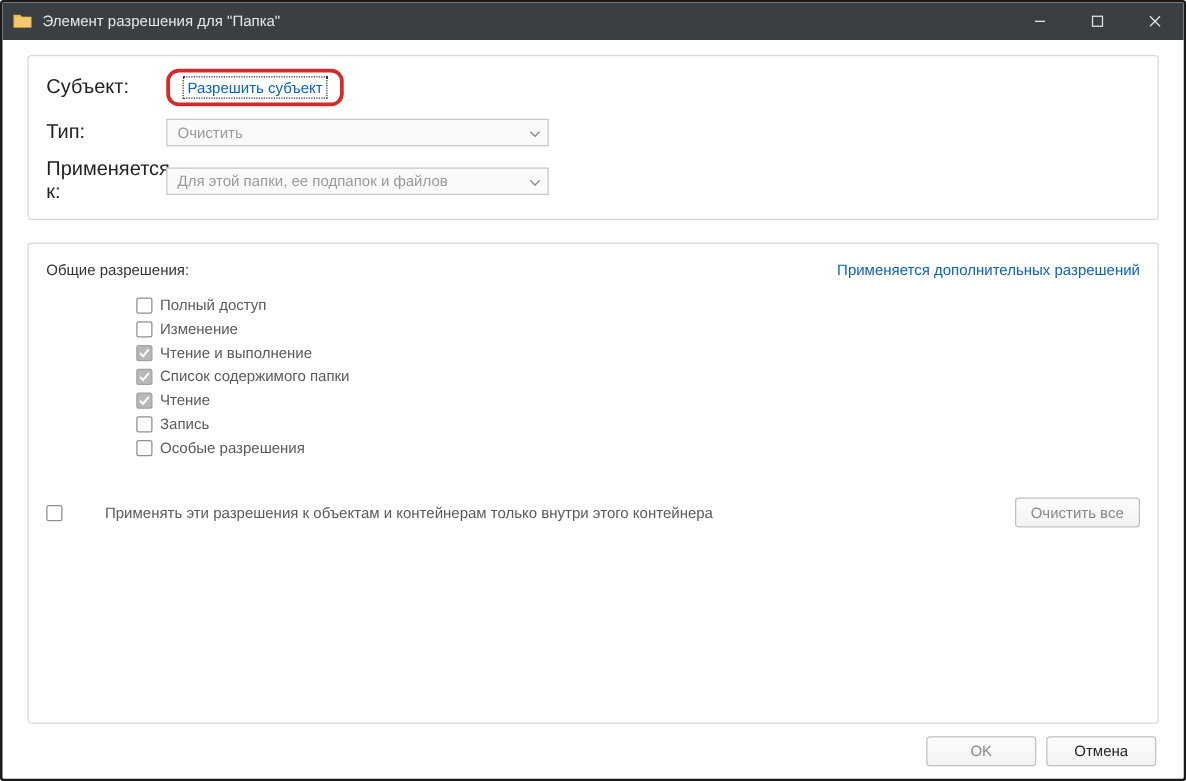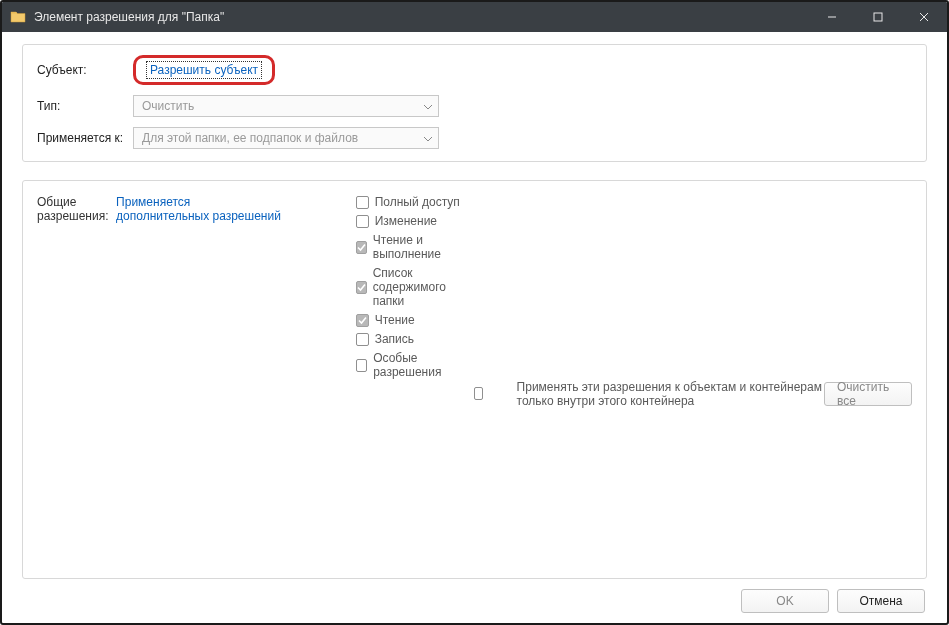--- a/index.html
+++ b/index.html
@@ -52,21 +52,21 @@
 }
 .row {
   display: flex;
   align-items: center;
   margin-bottom: 10px;
 }
 .row:last-child { margin-bottom: 0; }
 .row-label {
   width: 96px;
   color: #222;
-  font-size: 12px;
+  font-size: 16px;
 }
 .subject-link-wrap {
   display: inline-block;
   border: 3px solid #d42a2a;
   border-radius: 10px;
   padding: 3px 10px;
 }
 .subject-link-inner {
   border: 1px dotted #333;
   padding: 1px 3px;
@@ -94,20 +94,21 @@
   top: 50%;
   transform: translateY(-50%);
   color: #888;
 }
 .panel2 {
   border: 1px solid #d8d8d8;
   border-radius: 3px;
   padding: 14px 14px 14px 14px;
   flex: 1;
   display: flex;
+  flex-direction: column;
 }
 .panel2-header {
   display: flex;
   justify-content: space-between;
   align-items: flex-start;
   margin-bottom: 14px;
 }
 .panel2-title {
   color: #333;
   font-size: 12px;

